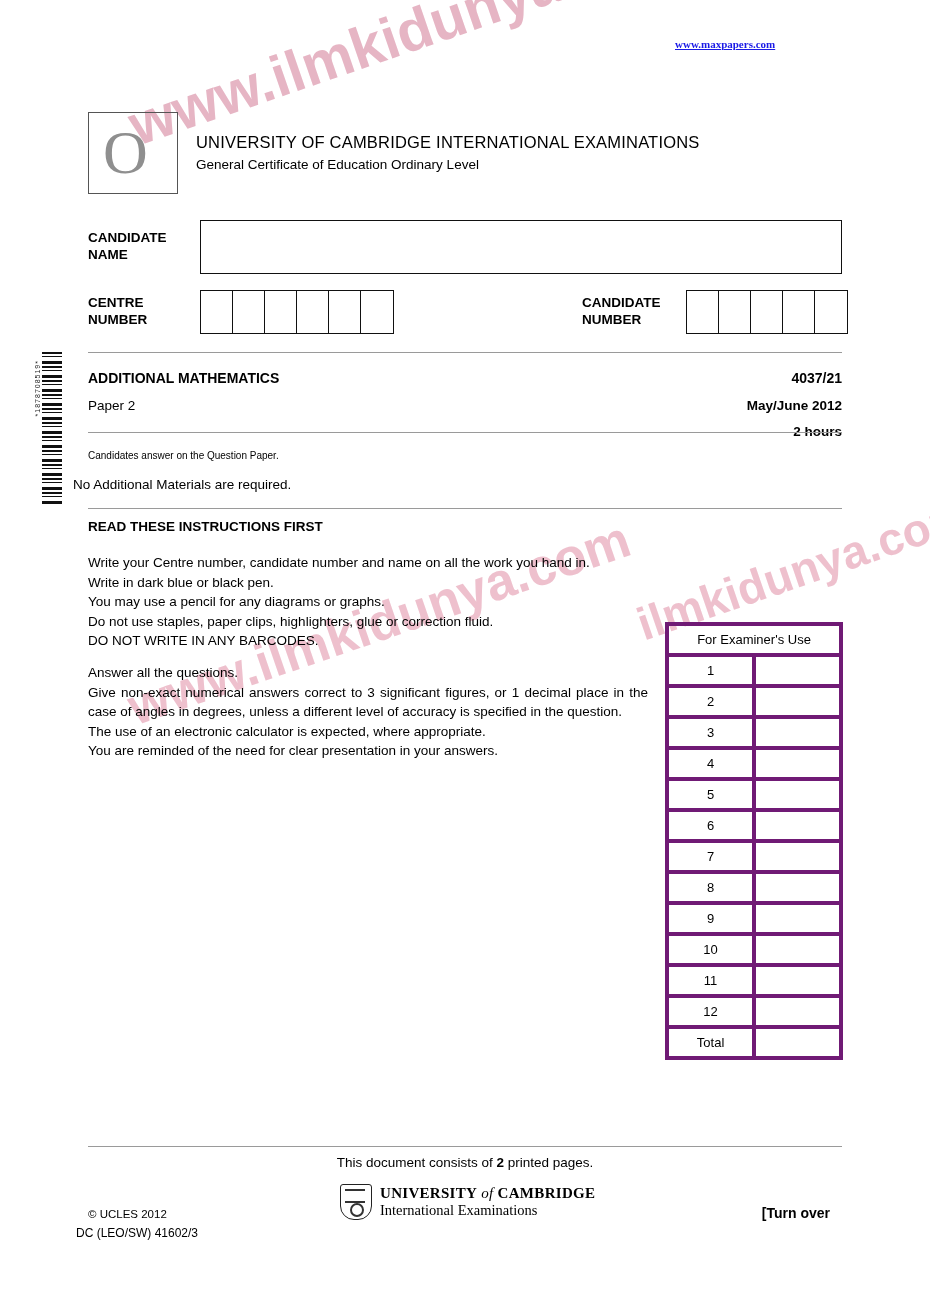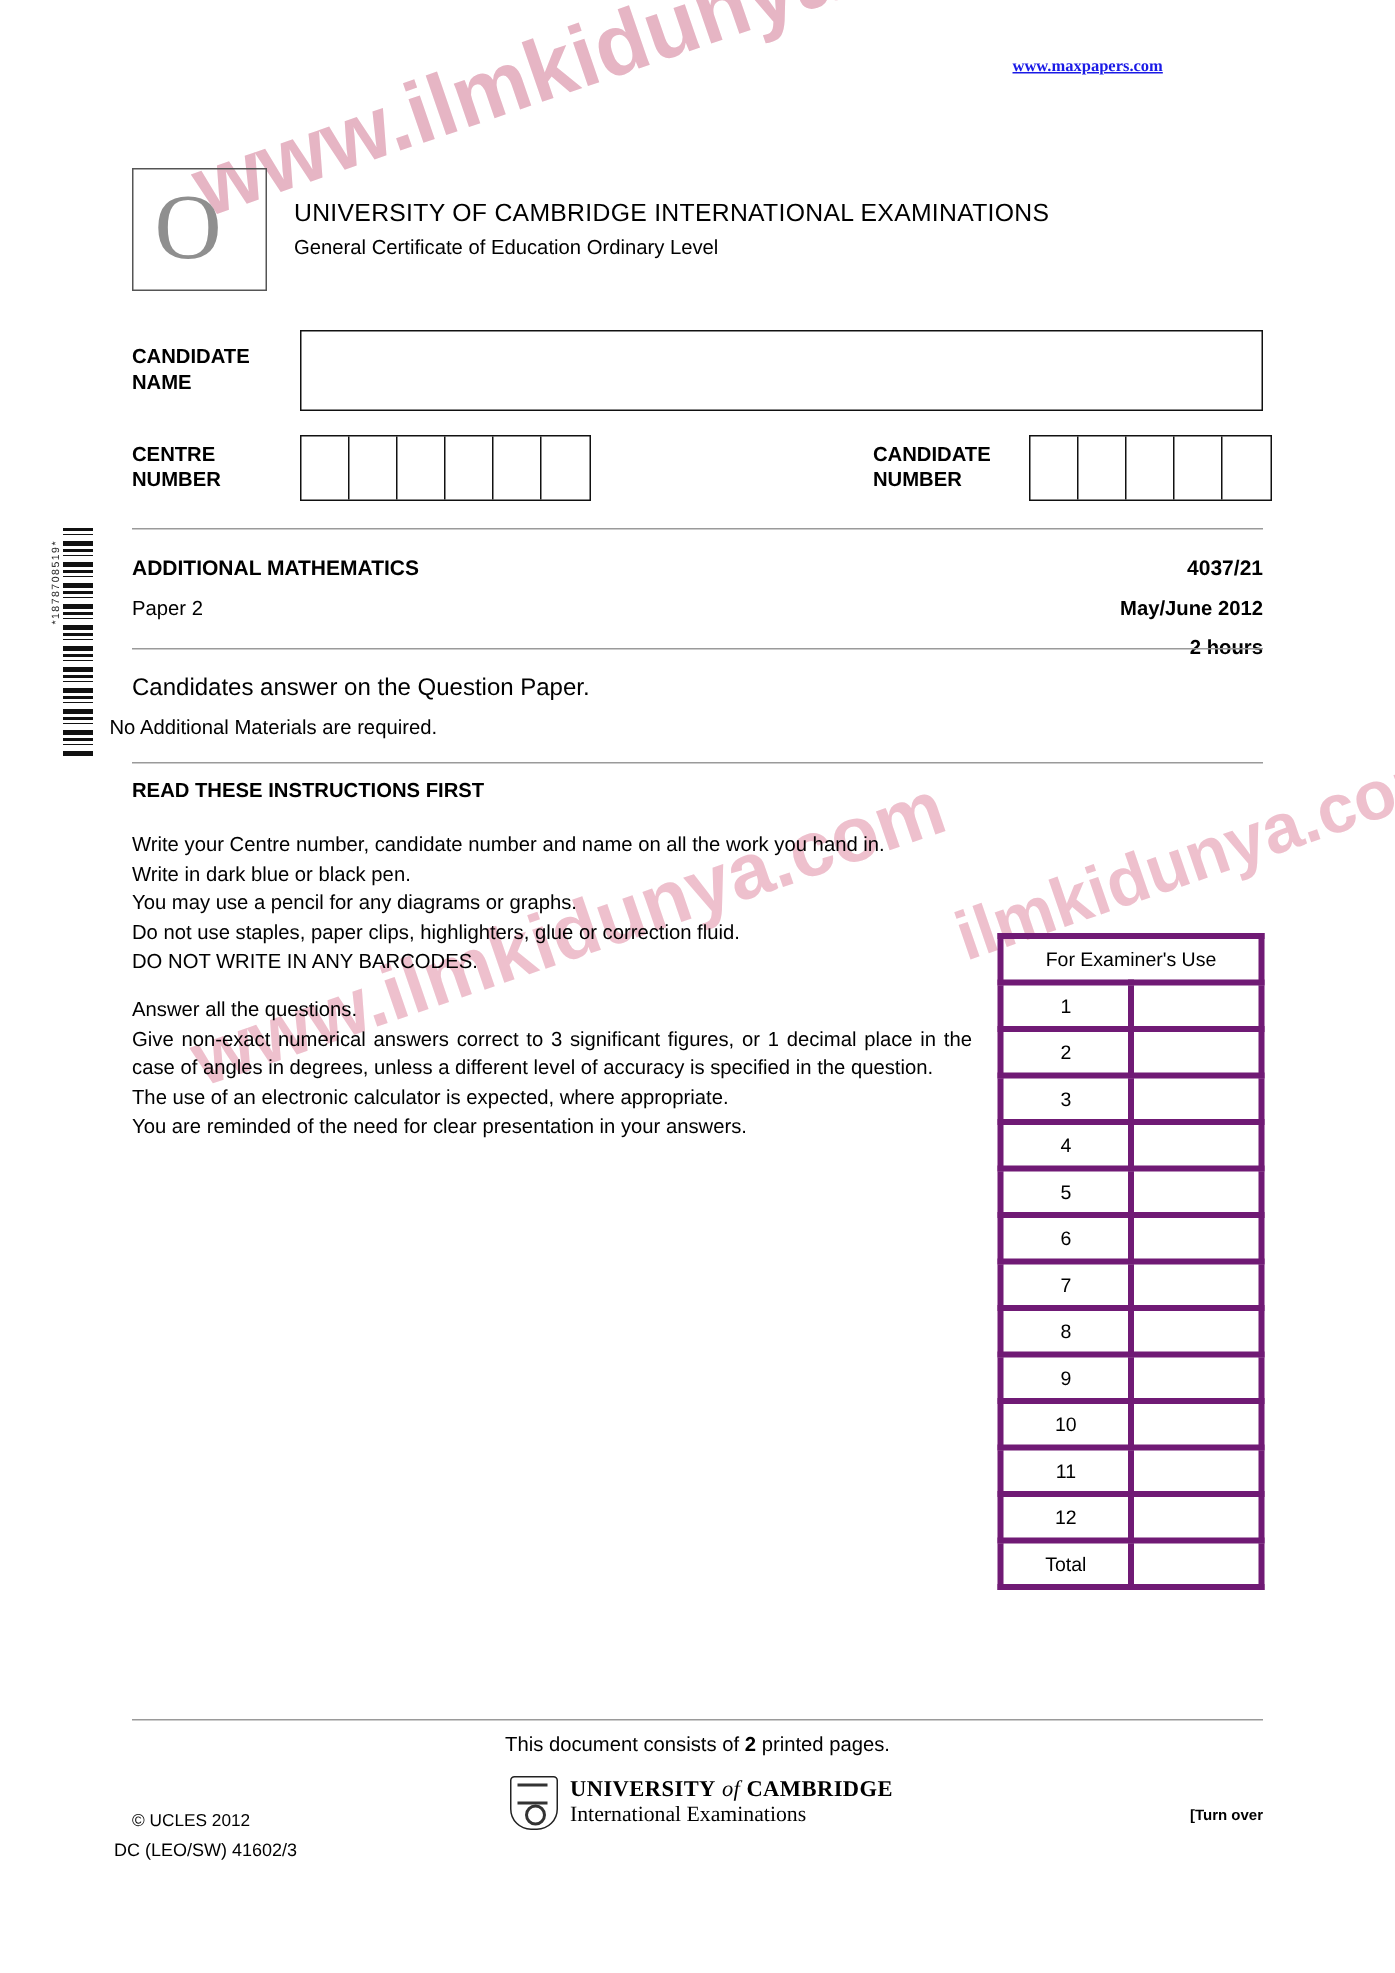--- a/index.html
+++ b/index.html
@@ -197,21 +197,21 @@
   }
   .duration {
     position: absolute;
     right: 88px; top: 424px;
     font-size: 13.5px;
     font-weight: bold;
   }
   .ans-line-1 {
     position: absolute;
     left: 88px; top: 450px;
-    font-size: 16px;
+    font-size: 10px;
   }
   .ans-line-2 {
     position: absolute;
     left: 73px; top: 477px;
     font-size: 13.5px;
   }
 
   
   .inst-head {
     position: absolute;
@@ -265,22 +265,22 @@
     font-size: 12px;
     margin-top: 34px;
   }
   .ucles {
     position: absolute;
     left: 88px; top: 1208px;
     font-size: 11.5px;
   }
   .turnover {
     position: absolute;
-    right: 88px; top: 1205px;
-    font-size: 10px;
+    right: 100px; top: 1205px;
+    font-size: 14px;
     font-weight: bold;
   }
   .cie-logo {
     position: absolute;
     left: 340px;
     top: 1184px;
     display: flex;
     align-items: center;
     gap: 8px;
   }

